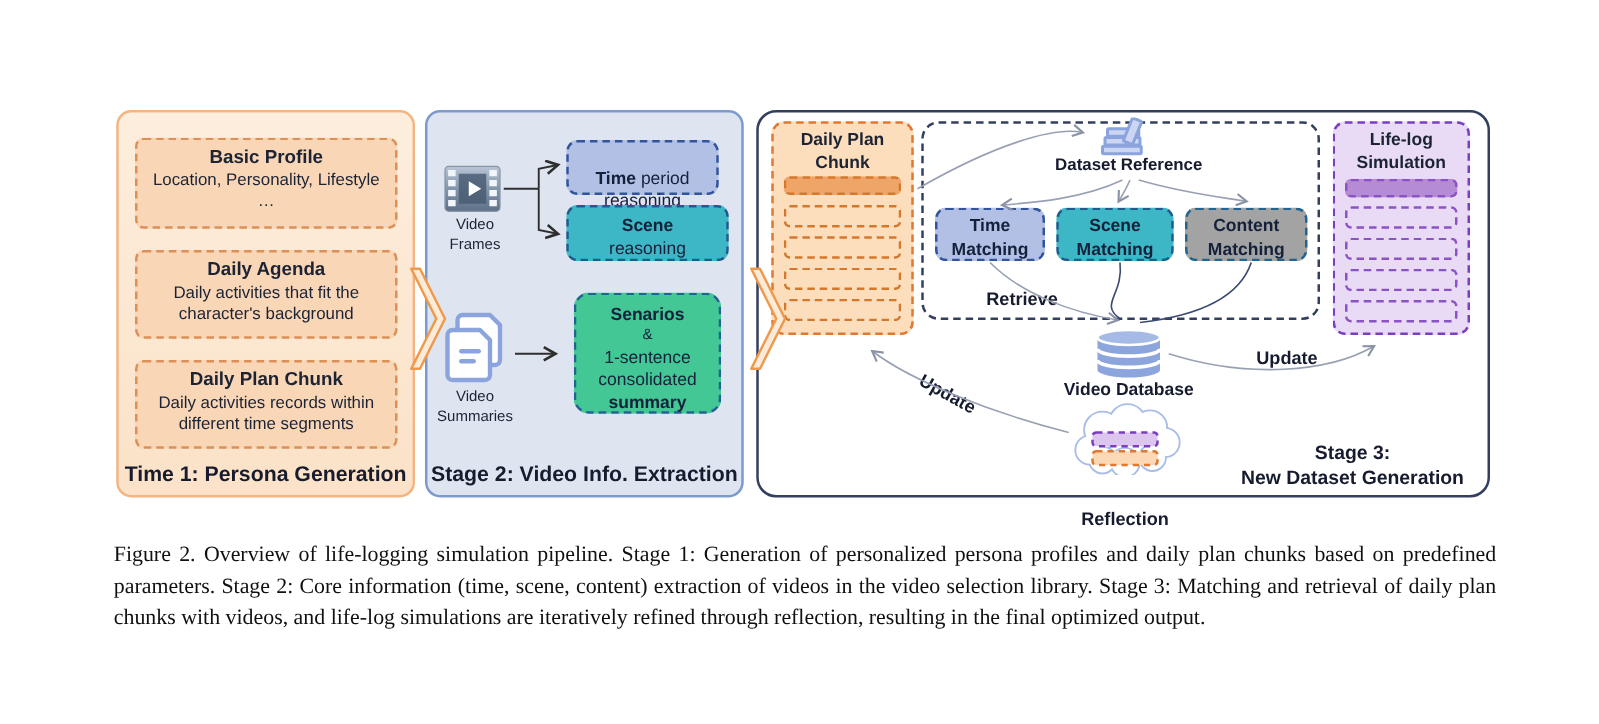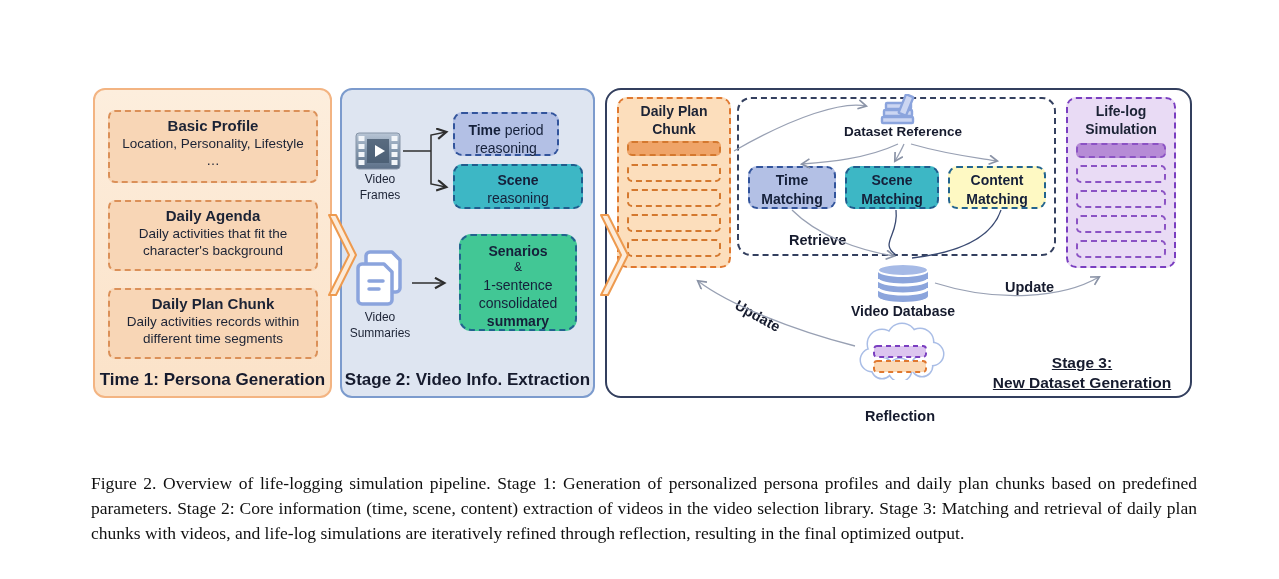--- a/index.html
+++ b/index.html
@@ -14,49 +14,49 @@
   .stage-label{position:absolute;bottom:6px;left:0;right:0;text-align:center;
                font-weight:bold;font-size:17px;color:#161b2e;}
   
   .s1-box{position:absolute;left:13px;width:210px;background:#f8d6b6;border:2px dashed #db9058;
           border-radius:7px;text-align:center;box-sizing:border-box;padding-top:5px;}
   .s1-title{font-weight:bold;font-size:15px;}
   .s1-desc{font-size:13.5px;line-height:1.28;padding:1px 8px 4px 8px;}
   
   .s2-box{position:absolute;border-radius:9px;text-align:center;box-sizing:border-box;
           font-size:14px;line-height:1.3;color:#15203a;}
-  .box-time{left:453px;top:112px;width:106px;height:44px;background:#b3c0e5;border:2px dashed #32549c;padding-top:7px;text-align:center;}
+  .box-time{left:453px;top:112px;width:122px;height:44px;background:#b3c0e5;border:2px dashed #32549c;padding-top:19px;text-align:center;}
   .box-scene{left:453px;top:164px;width:130px;height:45px;background:#3db7c5;border:2px dashed #1f5c8d;padding-top:5px;}
   .box-senarios{left:459px;top:234px;width:118px;height:97px;background:#42c795;border:2px dashed #22648f;padding-top:6px;border-radius:12px;}
   .icon-label{position:absolute;text-align:center;font-size:12px;line-height:1.3;color:#1c2335;}
   
   .chunk-box{position:absolute;border-radius:10px;box-sizing:border-box;text-align:center;}
   .daily-plan{left:617px;top:97px;width:114px;height:171px;background:#fcdebc;border:2px dashed #e0782f;}
   .lifelog{left:1066px;top:97px;width:110px;height:171px;background:#e9dbf5;border:2px dashed #7a3ec0;}
   .chunk-title{font-weight:bold;font-size:14px;line-height:1.25;padding-top:4px;}
   .strip{position:absolute;left:8px;right:8px;border-radius:5px;box-sizing:border-box;}
   .strip.dark-o{background:#efa468;border:2px dashed #d4782e;height:15px;}
   .strip.light-o{border:2px dashed #d4782e;height:18px;}
   .strip.dark-p{background:#b68bd6;border:2px dashed #8b52c4;height:15px;}
   .strip.light-p{border:2px dashed #8b52c4;height:18px;}
   .retrieve-box{position:absolute;left:737px;top:97px;width:319px;height:159px;
                 border:2px dashed #333f5e;border-radius:14px;box-sizing:border-box;}
   .match-box{position:absolute;top:166px;height:43px;border-radius:9px;text-align:center;
              font-size:14px;font-weight:bold;line-height:1.35;box-sizing:border-box;padding-top:3px;color:#15203a;}
   .match-time{left:748px;width:88px;background:#b3c0e5;border:2px dashed #32549c;}
   .match-scene{left:845px;width:94px;background:#3db7c5;border:2px dashed #1f5c8d;}
-  .match-content{left:948px;width:98px;background:#fef9c3;border:2px dashed #22648f;}
+  .match-content{left:948px;width:98px;background:#a3a3a3;border:2px dashed #22648f;}
   .small-bold{position:absolute;font-size:13.5px;font-weight:bold;color:#161b2e;}
   .s3-title{position:absolute;left:982px;top:353px;width:200px;text-align:center;
-            font-weight:bold;font-size:15.5px;line-height:1.3;color:#161b2e;text-decoration:underline;}
+            font-weight:bold;font-size:15.5px;line-height:1.3;color:#161b2e;}
   .update-left{transform:rotate(29deg);transform-origin:left top;}
   
   .caption{position:absolute;left:91px;top:431px;width:1106px;
            font-family:"Liberation Serif",serif;font-size:17.5px;line-height:1.42;
-           color:#101010;text-align:justify;margin-top:40px;}
+           color:#101010;text-align:justify;}
   .overlay{position:absolute;left:0;top:0;pointer-events:none;}
 </style>
 </head>
 <body>
 
 <div class="figure">
 
   <div class="panel panel1">
     <div class="s1-box" style="top:20px;height:73px;">
       <div class="s1-title">Basic Profile</div>

